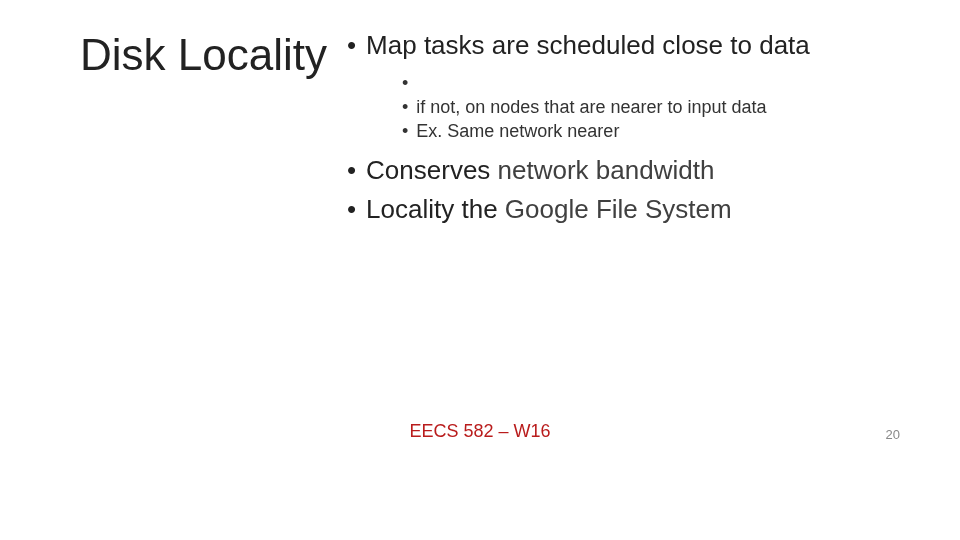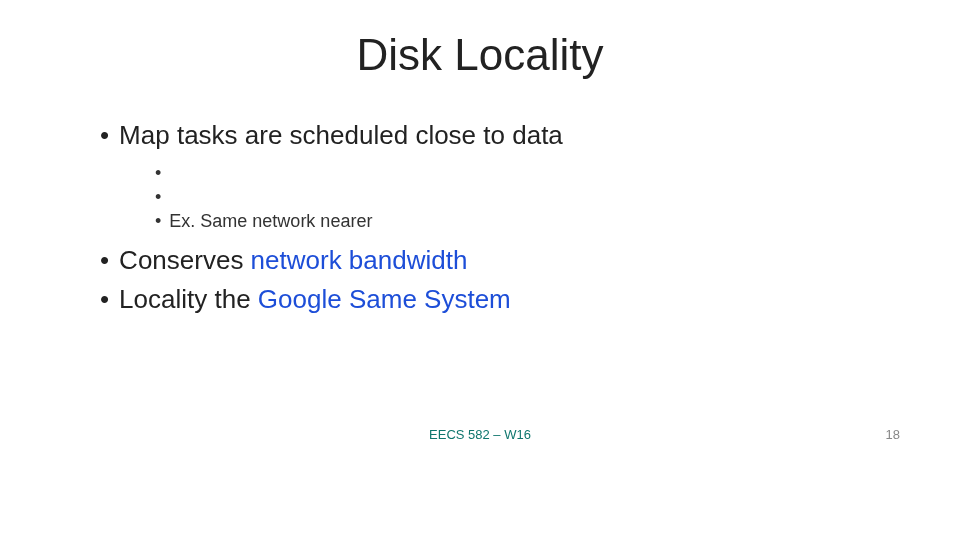--- a/index.html
+++ b/index.html
@@ -15,21 +15,20 @@
       font-family: 'Segoe UI', Arial, sans-serif;
       overflow: hidden;
       position: relative;
     }
 
     .slide {
       width: 960px;
       height: 460px;
       background: #ffffff;
       display: flex;
-      flex-direction: column;
       padding: 30px 80px 40px 80px;
       position: relative;
     }
 
     .slide-title {
       text-align: center;
       font-size: 44px;
       font-weight: normal;
       color: #222222;
       margin-bottom: 30px;
@@ -70,37 +69,37 @@
       display: flex;
       align-items: flex-start;
     }
 
     .bullet-level2 .bullet-marker {
       margin-right: 8px;
       flex-shrink: 0;
     }
 
     .text-blue {
-      color: #1d4ed8;
+      color: #404040;
       text-align: center;
     }
 
     .footer {
       position: absolute;
       bottom: 18px;
       left: 0;
       right: 0;
       display: flex;
       justify-content: center;
       align-items: center;
     }
 
     .footer-text {
-      font-size: 13px;
-      color: #0f766e;
+      font-size: 18px;
+      color: #b91c1c;
     }
 
     .footer-page {
       position: absolute;
       right: 60px;
       bottom: 18px;
       font-size: 13px;
       color: #888888;
     }
 
@@ -120,40 +119,41 @@
       <span class="bullet-marker">•</span>
       <span>Map tasks are scheduled close to data</span>
     </div>
 
     <div class="bullet-level2-group">
       <div class="bullet-level2">
         <span class="bullet-marker">•</span>
       </div>
       <div class="bullet-level2">
         <span class="bullet-marker">•</span>
+        <span>if not, on nodes that are nearer to input data</span>
       </div>
       <div class="bullet-level2">
         <span class="bullet-marker">•</span>
         <span>Ex. Same network nearer</span>
       </div>
     </div>
 
     <div class="bullet-level1 mb-8">
       <span class="bullet-marker">•</span>
       <span>
         <span>Conserves </span><span class="text-blue">network bandwidth</span>
       </span>
     </div>
 
     <div class="bullet-level1">
       <span class="bullet-marker">•</span>
       <span>
-        <span>Locality the </span><span class="text-blue">Google Same System</span>
+        <span>Locality the </span><span class="text-blue">Google File System</span>
       </span>
     </div>
 
   </div>
 
   <div class="footer">
     <span class="footer-text">EECS 582 – W16</span>
   </div>
-  <div class="footer-page">18</div>
+  <div class="footer-page">20</div>
 </div>
 
 </body></html>

